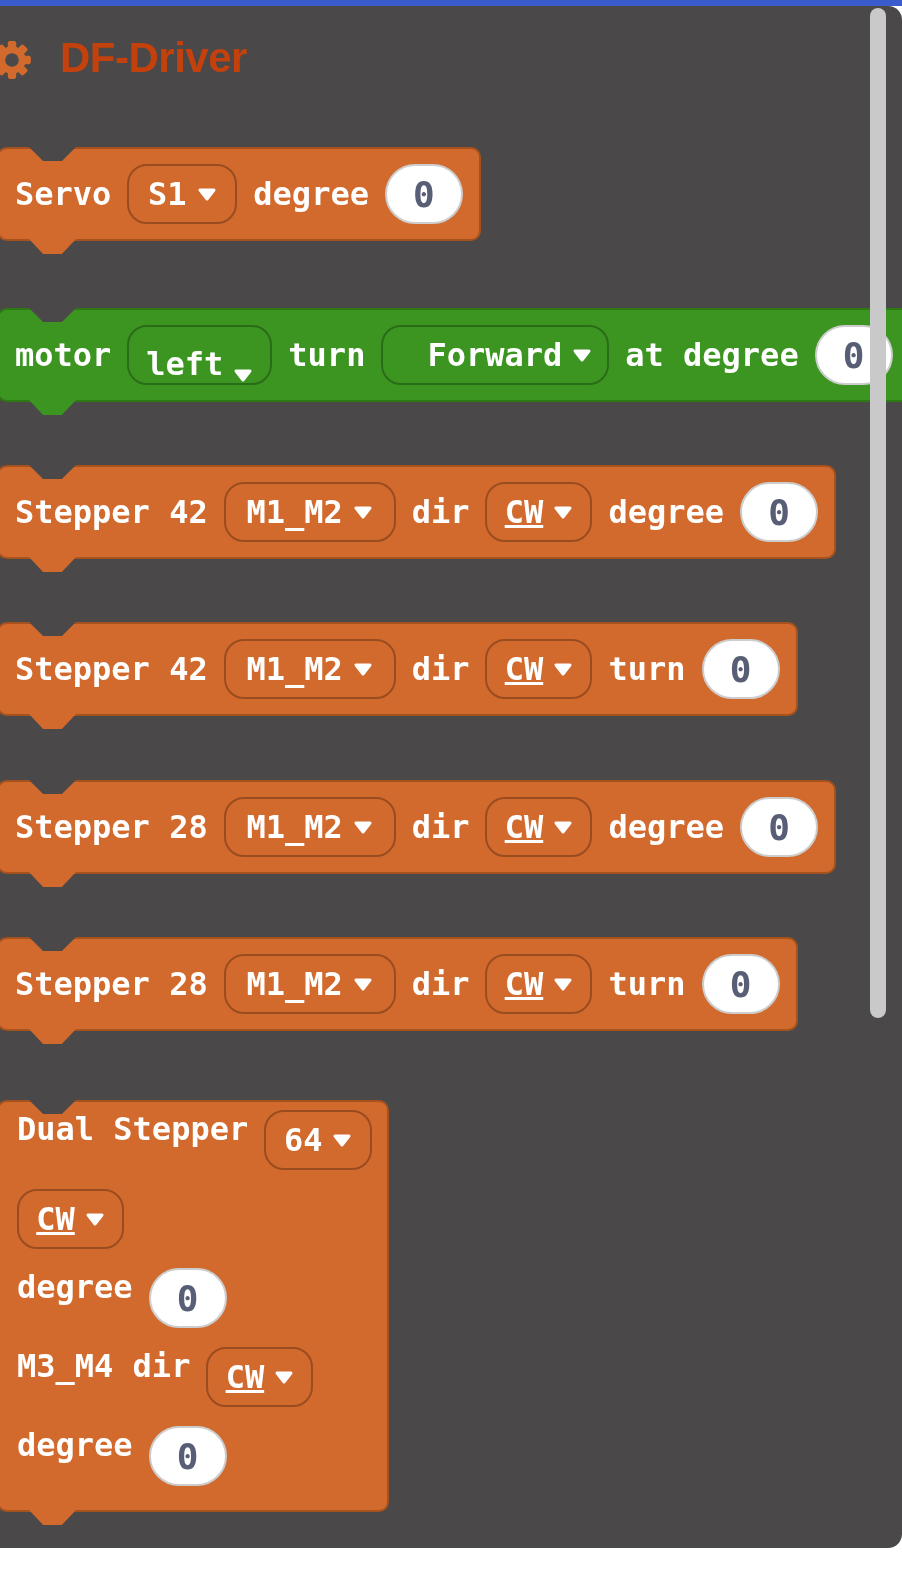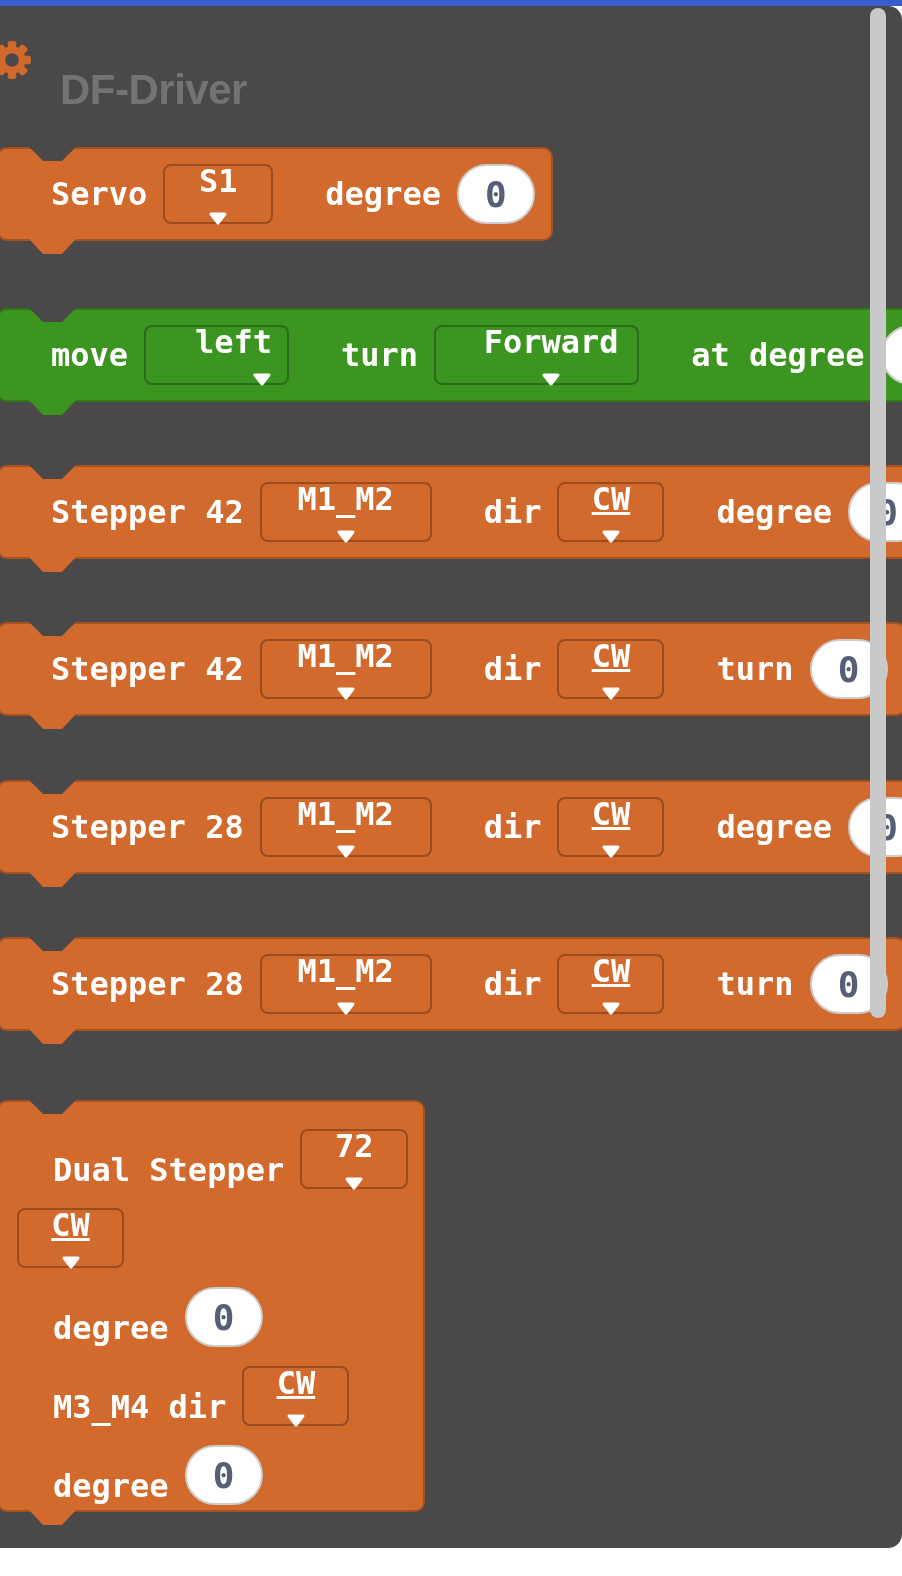--- a/index.html
+++ b/index.html
@@ -16,23 +16,22 @@
     position:absolute;top:6px;left:0;width:902px;height:1542px;
     background:#4a4848;border-radius:0 14px 14px 0;z-index:1;
   }
   .flyout-header{
     position:absolute;top:30px;left:0;width:700px;height:70px;z-index:3;
   }
   .gear{position:absolute;left:-9px;top:9px;width:42px;height:42px;}
   .flyout-title{
     position:absolute;left:60px;top:4px;
     font-family:"Liberation Sans","DejaVu Sans",sans-serif;
-    font-size:42px;font-weight:700;color:#737373;letter-spacing:-0.5px;
+    font-size:42px;font-weight:700;color:#c2410c;letter-spacing:-0.5px;
     white-space:nowrap;
-    margin-top:32px;
   }
   
   .block{
     position:absolute;left:-3px;
     display:inline-flex;align-items:center;gap:16px;
     height:94px;padding:0 16px;box-sizing:border-box;
     border-radius:10px;border:2px solid;
     color:#ffffff;font-size:32px;font-weight:700;white-space:nowrap;
     z-index:2;cursor:grab;
   }
@@ -53,27 +52,27 @@
   .block.green::after{background:#3c9421;}
 
   .b1{top:147px;}
   .b2{top:308px;}
   .b3{top:465px;}
   .b4{top:622px;}
   .b5{top:780px;}
   .b6{top:937px;}
   .b7{top:1100px;height:412px;display:block;padding:8px 15px 0 18px;}
 
-  .brow{display:flex;align-items:flex-end;gap:16px;height:79px;}
-
-  .lbl{display:inline-block;margin-left:36px;}
+  .brow{display:flex;align-items:flex-start;gap:16px;height:79px;}
+
+  .lbl{display:inline-block;}
   .dd{
     display:inline-flex;align-items:center;justify-content:center;gap:10px;
     height:60px;padding:0 15px;box-sizing:border-box;
-    border:2px solid rgba(0,0,0,0.27);border-radius:8px;cursor:pointer;flex-direction:column;
+    border:2px solid rgba(0,0,0,0.27);border-radius:20px;cursor:pointer;
   }
   .dd-s1{min-width:110px;}
   .dd-left{min-width:145px;align-items:flex-end;}
   .dd-fwd{min-width:205px;padding-left:44px;}
   .dd-m{min-width:172px;justify-content:center;}
   .dd-cw{min-width:107px;text-decoration:underline;}
   .dd-42{min-width:108px;}
   .arrow{display:inline-flex;align-items:center;}
   .num{
     display:inline-flex;align-items:center;justify-content:center;
@@ -116,21 +115,21 @@
       <svg width="20" height="16" viewBox="0 0 20 16">
           <path d="M3 4 L17 4 L10 13 Z" fill="#fff" stroke="#fff" stroke-width="3" stroke-linejoin="round"></path>
         </svg>
     </span>
   </span>
   <span class="lbl">degree</span>
   <span class="num">0</span>
 </div>
 
 <div class="block green b2">
-  <span class="lbl">move</span>
+  <span class="lbl">motor</span>
   <span class="dd dd-left">
     <span>left</span>
     <span class="arrow">
       <svg width="20" height="16" viewBox="0 0 20 16">
           <path d="M3 4 L17 4 L10 13 Z" fill="#fff" stroke="#fff" stroke-width="3" stroke-linejoin="round"></path>
         </svg>
     </span>
   </span>
   <span class="lbl">turn</span>
   <span class="dd dd-fwd">
@@ -234,21 +233,21 @@
     </span>
   </span>
   <span class="lbl">turn</span>
   <span class="num">0</span>
 </div>
 
 <div class="block orange b7">
   <div class="brow">
     <span class="lbl">Dual Stepper</span>
     <span class="dd dd-42">
-      <span>72</span>
+      <span>64</span>
       <span class="arrow">
         <svg width="20" height="16" viewBox="0 0 20 16">
             <path d="M3 4 L17 4 L10 13 Z" fill="#fff" stroke="#fff" stroke-width="3" stroke-linejoin="round"></path>
           </svg>
       </span>
     </span>
   </div>
   <div class="brow">
     <span class="dd dd-cw">
       <span>CW</span>

